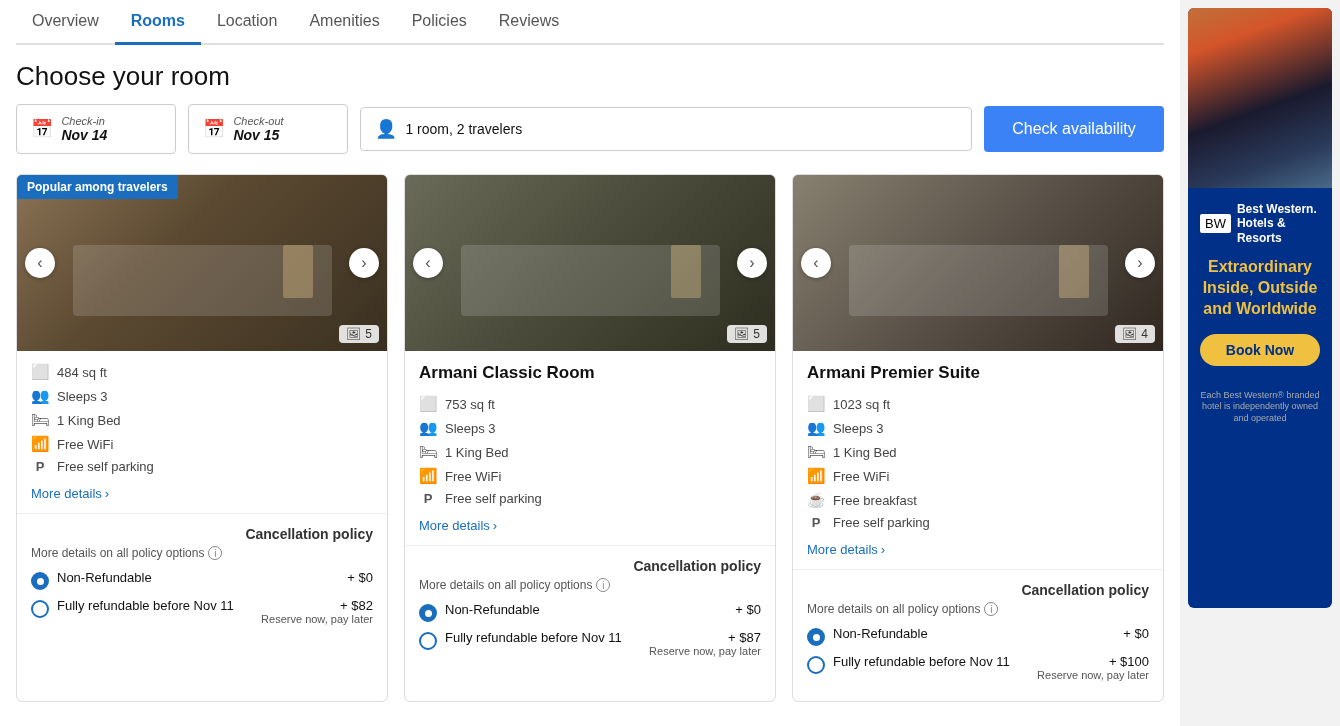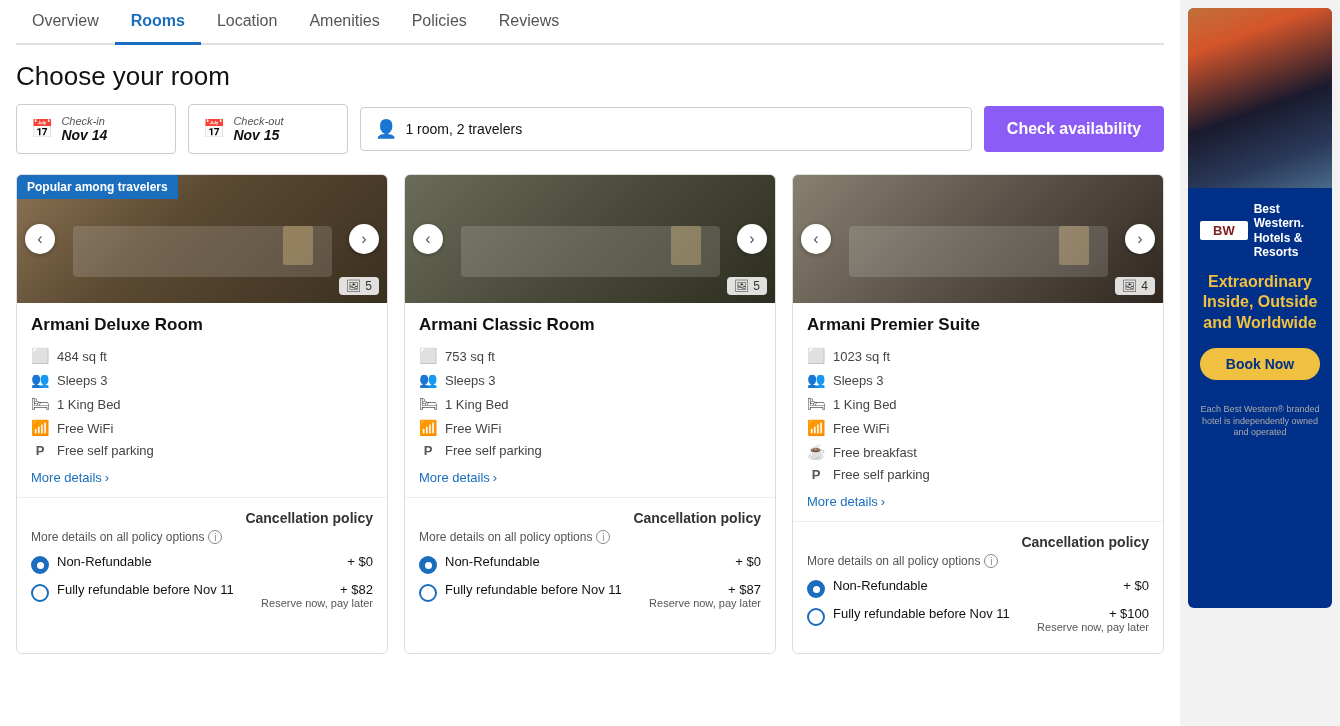--- a/index.html
+++ b/index.html
@@ -20,30 +20,30 @@
     
     .availability-bar { display: flex; align-items: center; gap: 12px; margin-bottom: 20px; }
     .date-field { display: flex; align-items: center; gap: 8px; border: 1px solid #ccc; border-radius: 4px; padding: 10px 14px; background: #fff; min-width: 160px; cursor: pointer; }
     .date-field .field-icon { color: #555; font-size: 18px; }
     .date-field .field-content { display: flex; flex-direction: column; font-style: italic; }
     .date-field .field-label { font-size: 11px; color: #555; }
     .date-field .field-value { font-size: 14px; font-weight: 600; color: #111; }
     .travelers-field { display: flex; align-items: center; gap: 8px; border: 1px solid #ccc; border-radius: 4px; padding: 10px 14px; background: #fff; flex: 1; cursor: pointer; }
     .travelers-field .field-icon { color: #555; font-size: 18px; }
     .travelers-field .field-value { font-size: 14px; color: #111; }
-    .check-btn { background: #8b5cf6; color: #fff; border: none; border-radius: 4px; padding: 14px 20px; font-size: 16px; font-weight: 700; cursor: pointer; white-space: nowrap; min-width: 180px; }
+    .check-btn { background: #3b82f6; color: #fff; border: none; border-radius: 4px; padding: 14px 20px; font-size: 16px; font-weight: 400; cursor: pointer; white-space: nowrap; min-width: 180px; }
 
     
     .rooms-grid { display: grid; grid-template-columns: repeat(3, 1fr); gap: 16px; }
 
     
     .room-card { border: 1px solid #ddd; border-radius: 6px; background: #fff; overflow: hidden; }
 
     
-    .room-image-wrap { position: relative; height: 128px; background: #f97316; overflow: hidden; }
+    .room-image-wrap { position: relative; height: 176px; background: #f97316; overflow: hidden; }
     .room-image-placeholder { width: 100%; height: 100%; display: flex; align-items: center; justify-content: center; }
     .popular-badge { position: absolute; top: 0; left: 0; background: #1a6ebd; color: #fff; font-size: 12px; font-weight: 600; padding: 5px 10px; }
     .img-count { position: absolute; bottom: 8px; right: 8px; background: rgba(255,255,255,0.85); border-radius: 4px; padding: 2px 7px; font-size: 12px; color: #333; display: flex; align-items: center; gap: 4px; }
     .nav-arrow { position: absolute; top: 50%; transform: translateY(-50%); background: #fff; border: none; border-radius: 50%; width: 30px; height: 30px; display: flex; align-items: center; justify-content: center; font-size: 16px; cursor: pointer; box-shadow: 0 1px 4px rgba(0,0,0,0.3); color: #555; }
     .nav-arrow.left { left: 8px; }
     .nav-arrow.right { right: 8px; }
 
     
     .room-info { padding: 12px 14px; }
     .room-name { font-size: 17px; font-weight: 700; color: #111; margin-bottom: 12px; }
@@ -70,21 +70,21 @@
     .policy-price { font-size: 13px; color: #111; }
     .policy-sublabel { font-size: 11px; color: #555; }
 
     
     .ad-sidebar { width: 160px; flex-shrink: 0; padding: 8px; }
     .ad-box { width: 144px; background: #003087; border-radius: 6px; overflow: hidden; min-height: 600px; display: flex; flex-direction: column; }
     .ad-image { height: 180px; overflow: hidden; }
     .ad-image-placeholder { width: 100%; height: 180px; background: linear-gradient(135deg, #8B4513 0%, #CD853F 30%, #1a1a2e 60%, #2d4a7a 100%); }
     .ad-body { padding: 14px 12px; flex: 1; display: flex; flex-direction: column; align-items: center; }
     .ad-logo { display: flex; align-items: center; gap: 6px; margin-bottom: 12px; }
-    .ad-logo-box { background: #fff; color: #7f1d1d; font-weight: 700; font-size: 13px; padding: 2px 13px; border-radius: 2px; }
+    .ad-logo-box { background: #fff; color: #000000; font-weight: 400; font-size: 13px; padding: 2px 5px; border-radius: 2px; }
     .ad-logo-text { color: #fff; font-size: 12px; font-weight: 700; line-height: 1.2; }
     .ad-headline { color: #f0c040; font-size: 16px; font-weight: 700; text-align: center; line-height: 1.3; margin-bottom: 14px; }
     .ad-book-btn { background: #f0c040; color: #003087; font-weight: 700; font-size: 14px; border: none; border-radius: 20px; padding: 8px 20px; cursor: pointer; width: 100%; }
     .ad-disclaimer { color: #aaa; font-size: 9px; text-align: center; margin-top: 24px; line-height: 1.3; }
 
     
     .room-img-1 { background: linear-gradient(135deg, #8B7355 0%, #5C4A32 40%, #3a3020 100%); }
     .room-img-2 { background: linear-gradient(135deg, #6B6B5A 0%, #4a4a3a 50%, #2e2e20 100%); }
     .room-img-3 { background: linear-gradient(135deg, #888070 0%, #5a5248 50%, #302820 100%); }
 
@@ -140,21 +140,20 @@
           </div>
           <div class="popular-badge">Popular among travelers</div>
           <button class="nav-arrow left">‹</button>
           <button class="nav-arrow right">›</button>
           <div class="img-count">
             <span>🖼</span>
             <span>5</span>
           </div>
         </div>
         <div class="room-info">
-          <div class="room-name">Armani Deluxe Room</div>
           <div class="room-amenity">
             <span class="amenity-icon">⬜</span>
             <span>484 sq ft</span>
           </div>
           <div class="room-amenity">
             <span class="amenity-icon">👥</span>
             <span>Sleeps 3</span>
           </div>
           <div class="room-amenity">
             <span class="amenity-icon">🛏</span>

